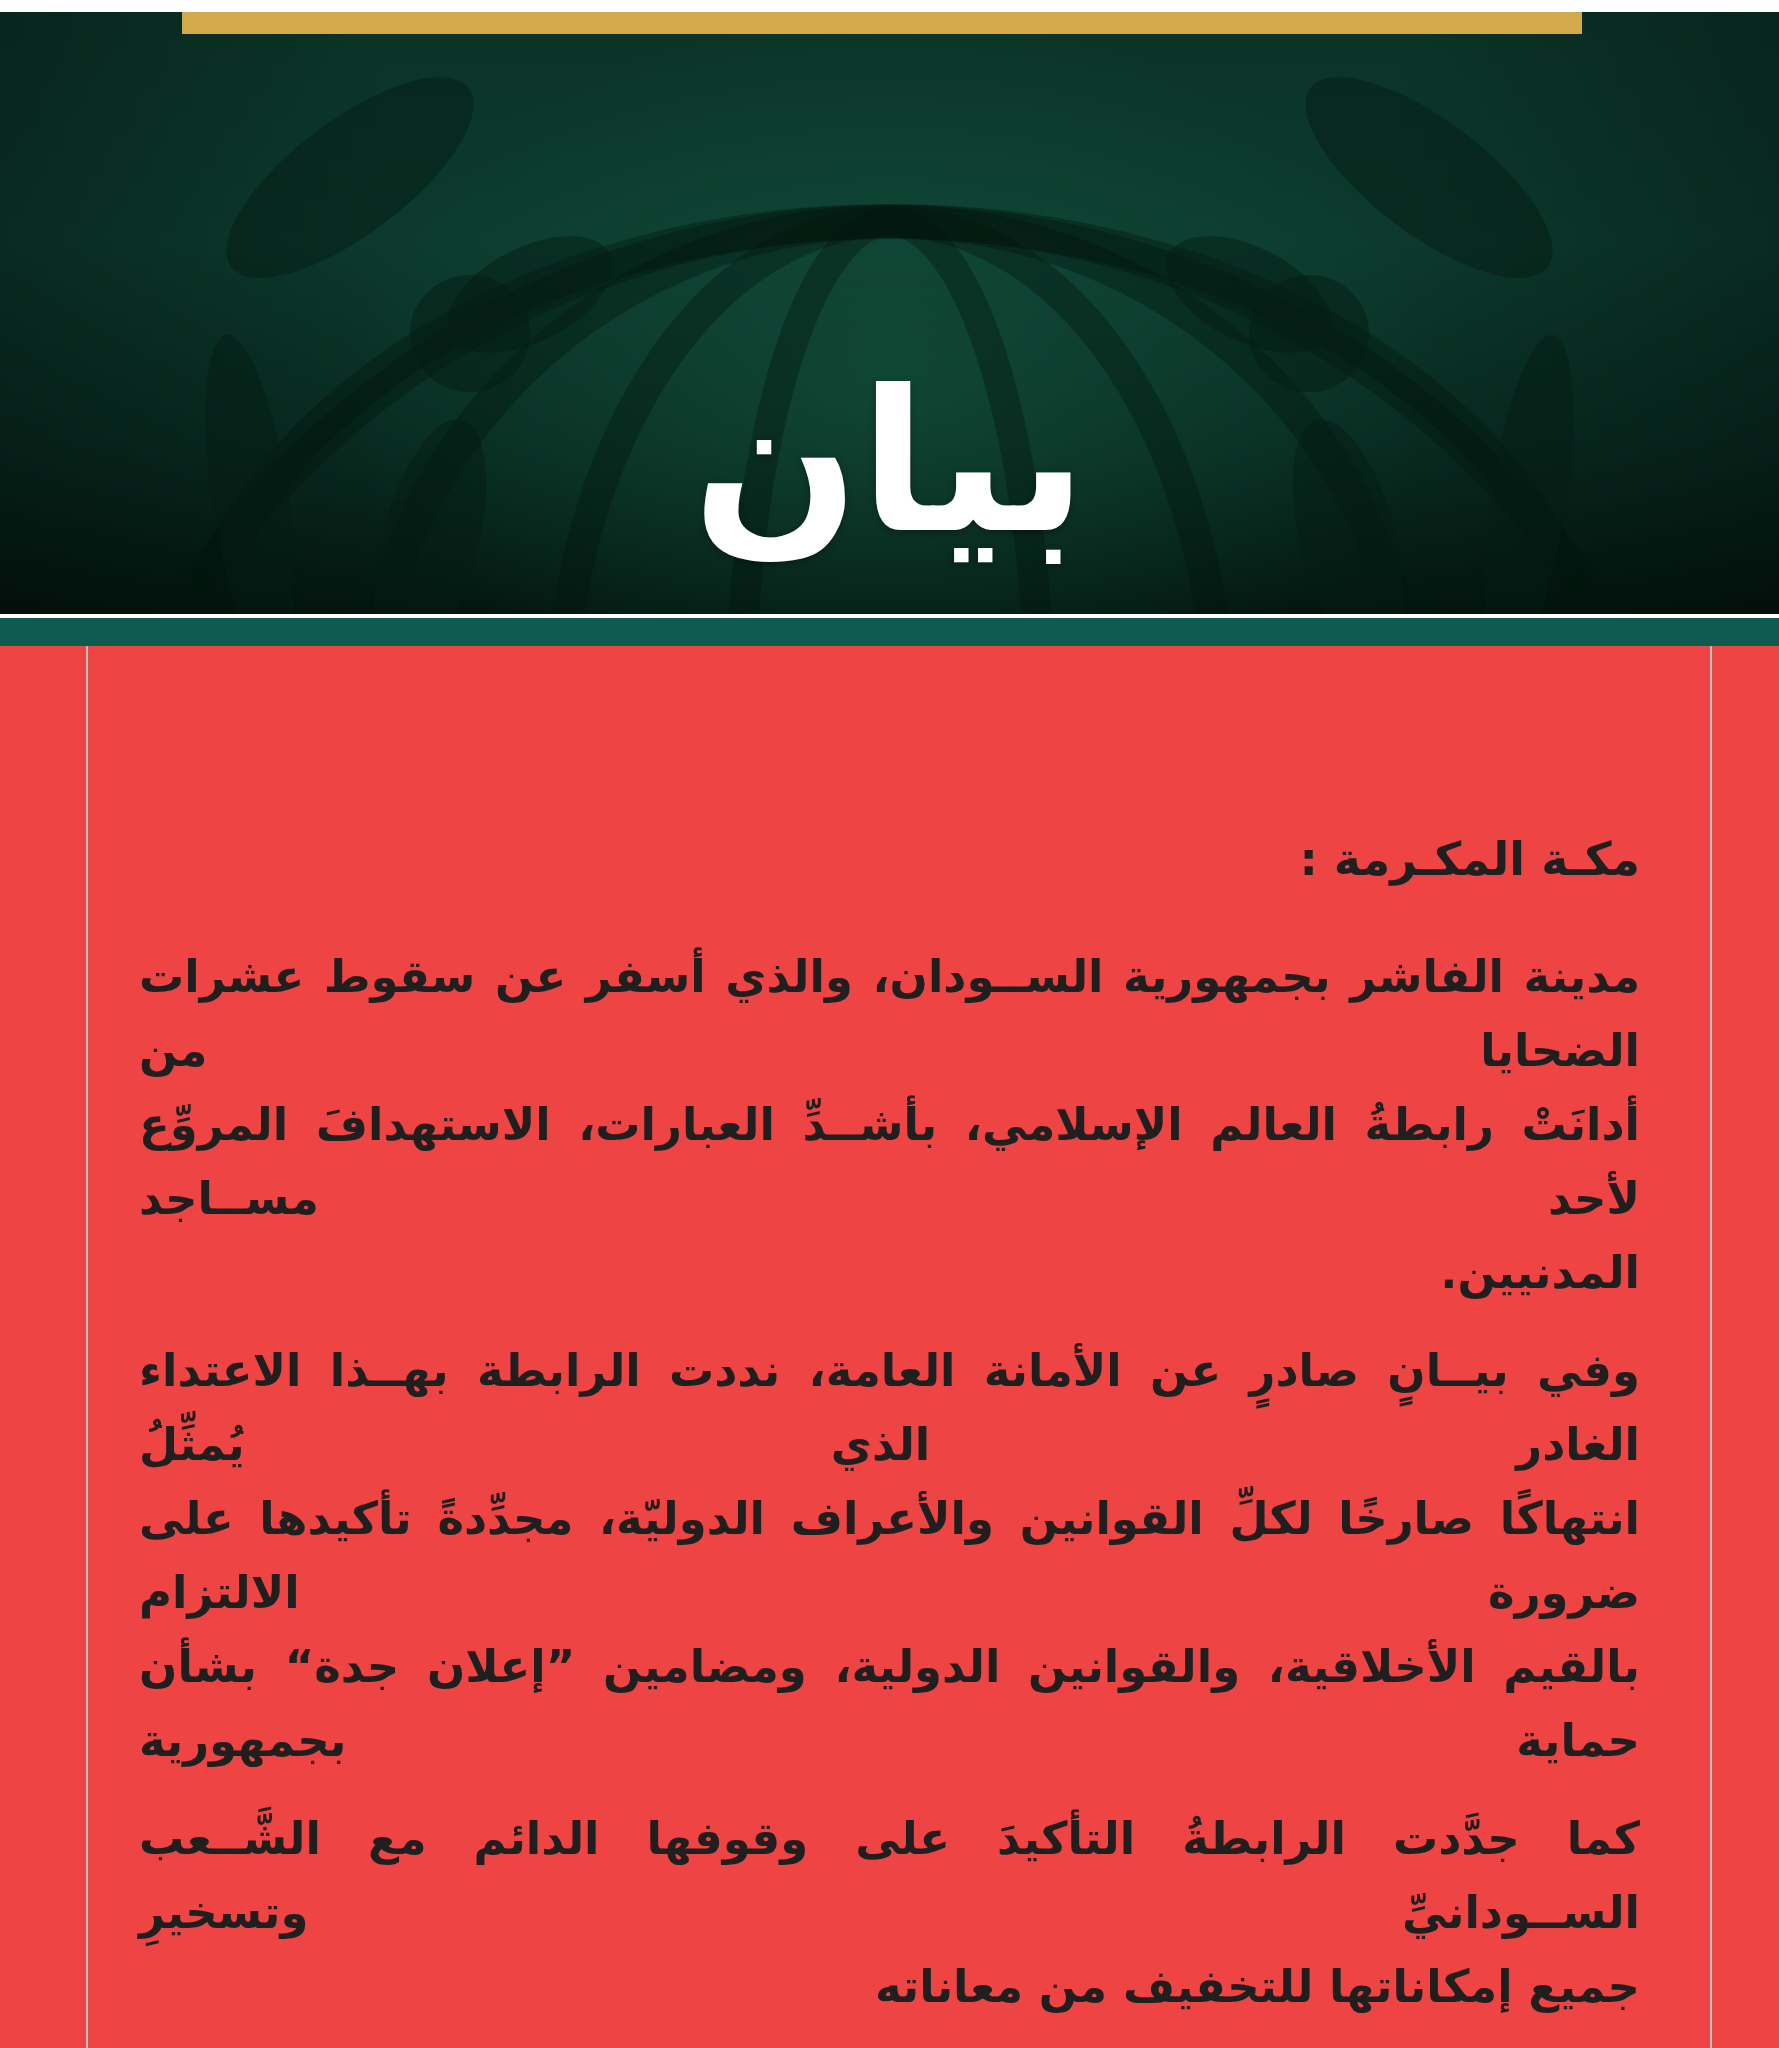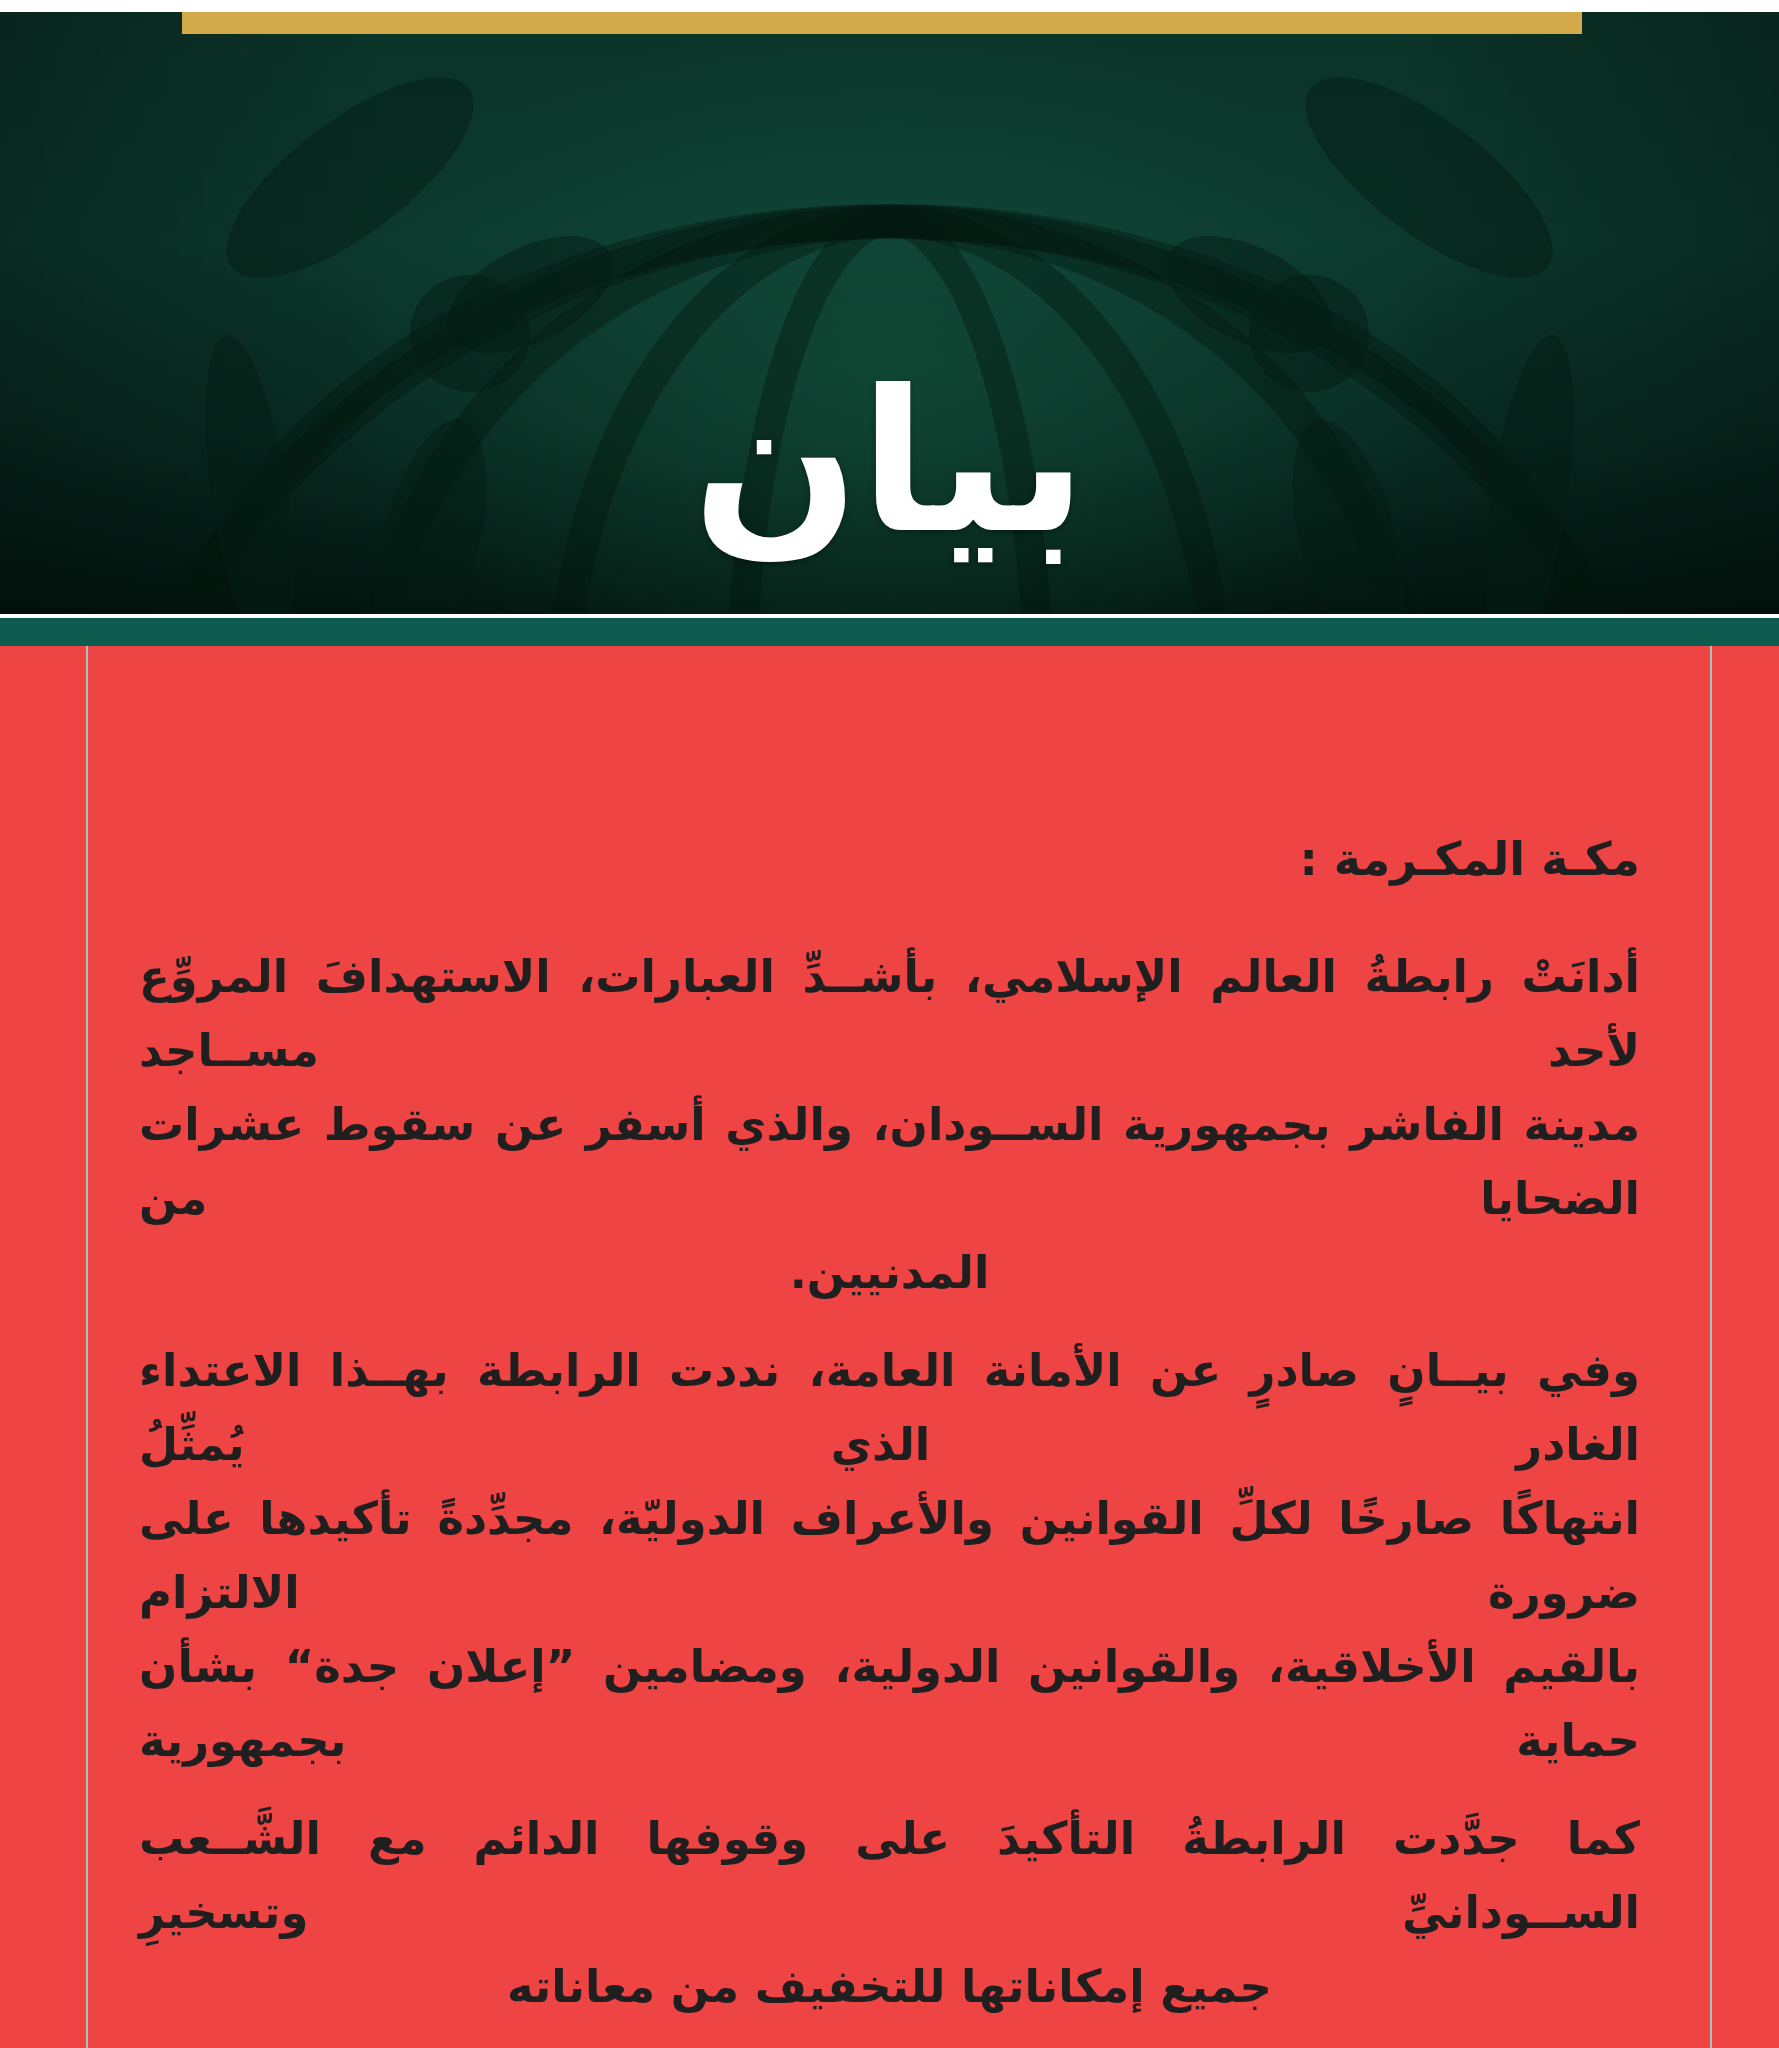--- a/index.html
+++ b/index.html
@@ -38,21 +38,21 @@
   .statement{
     position:absolute;top:0;left:0;width:1779px;box-sizing:border-box;
     padding:176px 139px 0 139px;direction:rtl;color:var(--text,#1f1f1f);
   }
   .city{
     font-size:46px;font-weight:bold;line-height:74px;text-align:right;margin:0 0 44px 0;
   }
   .para{margin:0 0 24px 0;}
   .line{font-size:45px;font-weight:bold;line-height:74px;white-space:normal;}
   .line.just{text-align:justify;text-align-last:justify;}
-  .line.last{text-align:center;}
+  .line.last{text-align:right;}
 </style>
 </head>
 <body style="--gold-bar: #d2a94b; --strip: #0e5c50; --rule: #a7c4be; --text: #1f1f1f; --logoname: #3b3b3b;">
 
 <div class="header">
   <svg class="header-watermark" viewBox="0 0 1779 618" preserveAspectRatio="none" aria-hidden="true">
 
     <g fill="none" stroke="#02150e" stroke-opacity="0.38">
       <circle cx="890" cy="1045" r="830" stroke-width="34"></circle>
       <ellipse cx="890" cy="735" rx="150" ry="520" stroke-width="30"></ellipse>
@@ -80,22 +80,22 @@
 <div class="teal-strip"></div>
 
 <div class="content">
   <div class="vrule left"></div>
   <div class="vrule right"></div>
 
   <div class="statement">
     <p class="city">مكـة المكـرمة :</p>
     <div>
         <div class="para">
+          <div class="line just">مدينة الفاشر بجمهورية الســودان، والذي أسفر عن سقوط عشرات الضحايا من</div>
           <div class="line just">أدانَتْ رابطةُ العالم الإسلامي، بأشــدِّ العبارات، الاستهدافَ المروِّع لأحد مســاجد</div>
-          <div class="line just">مدينة الفاشر بجمهورية الســودان، والذي أسفر عن سقوط عشرات الضحايا من</div>
           <div class="line last">المدنيين.</div>
         </div>
         <div class="para">
           <div class="line just">وفي بيــانٍ صادرٍ عن الأمانة العامة، نددت الرابطة بهــذا الاعتداء الغادر الذي يُمثِّلُ</div>
           <div class="line just">انتهاكًا صارخًا لكلِّ القوانين والأعراف الدوليّة، مجدِّدةً تأكيدها على ضرورة الالتزام</div>
           <div class="line just">بالقيم الأخلاقية، والقوانين الدولية، ومضامين ”إعلان جدة“ بشأن حماية بجمهورية</div>
         </div>
         <div class="para">
           <div class="line just">كما جدَّدت الرابطةُ التأكيدَ على وقوفها الدائم مع الشَّــعب الســودانيِّ وتسخيرِ</div>
           <div class="line last">جميع إمكاناتها للتخفيف من معاناته</div>

